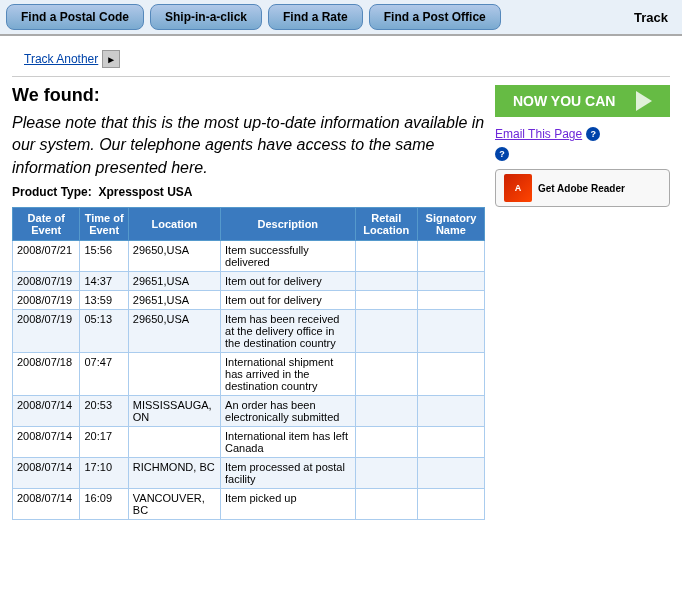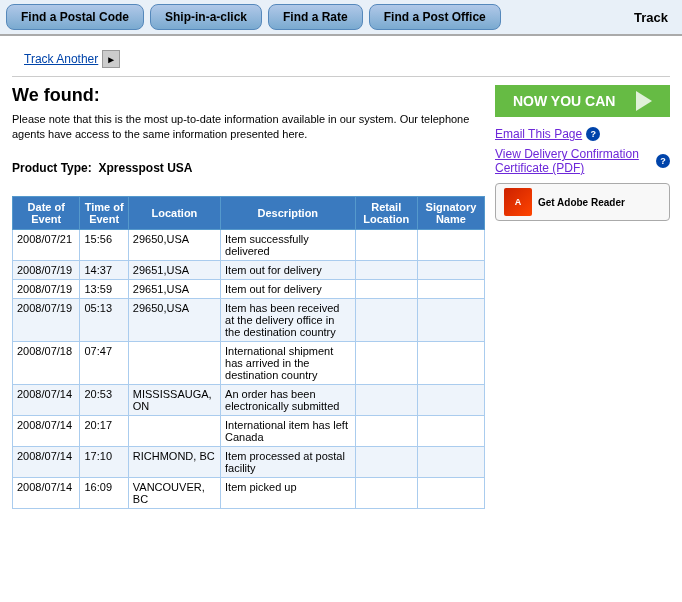--- a/index.html
+++ b/index.html
@@ -98,27 +98,28 @@
       width: 175px;
       flex-shrink: 0;
     }
 
     .we-found-title {
       font-size: 18px;
       font-weight: bold;
       margin-bottom: 6px;
     }
     .we-found-note {
-      font-size: 11px;
-      margin-bottom: 18px;
+      font-size: 16px;
+      margin-bottom: 6px;
       line-height: 1.4;
+      font-style: italic;
     }
     .product-type {
       font-size: 12px;
-      margin-bottom: 21px;
+      margin-bottom: 8px;
     }
     .product-type span {
       font-weight: bold;
     }
 
     
     table {
       width: 100%;
       border-collapse: collapse;
       font-size: 11px;
@@ -340,21 +341,20 @@
     <div class="right-col">
       <div class="now-you-can">
         <span>NOW YOU CAN</span>
         <div class="now-you-can-arrow"></div>
       </div>
       <div class="right-link-row">
         <a class="right-link">Email This Page</a>
         <div class="info-icon">?</div>
       </div>
       <div class="right-link-row">
-        <a class="right-link">View Delivery Confirmation Certificate (PDF)</a>
         <div class="info-icon">?</div>
       </div>
       <div class="adobe-reader-box">
         <div class="adobe-icon">A</div>
         <span class="adobe-text">Get Adobe Reader</span>
       </div>
     </div>
 
   </div>
 </div>

